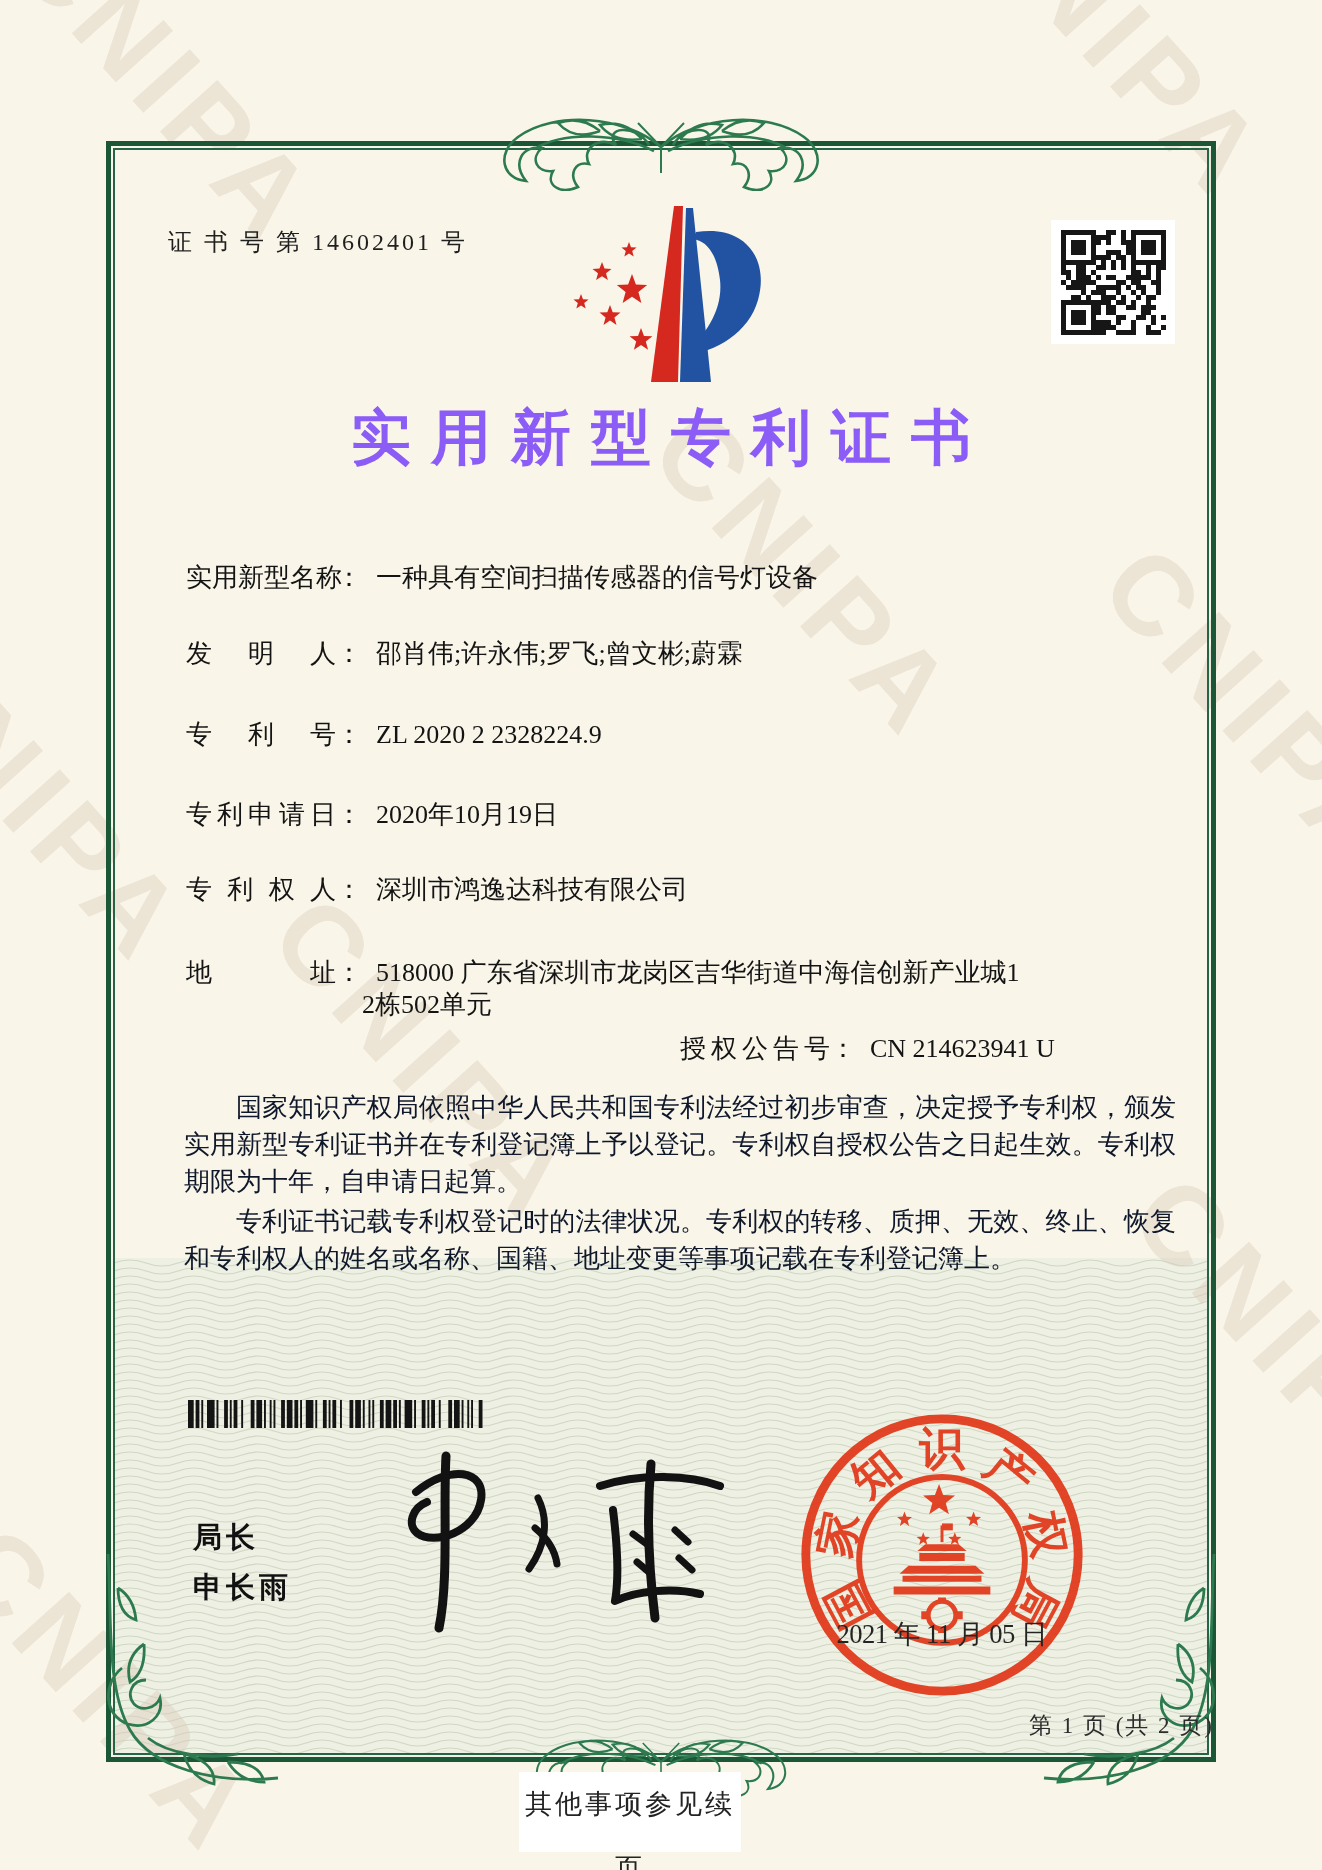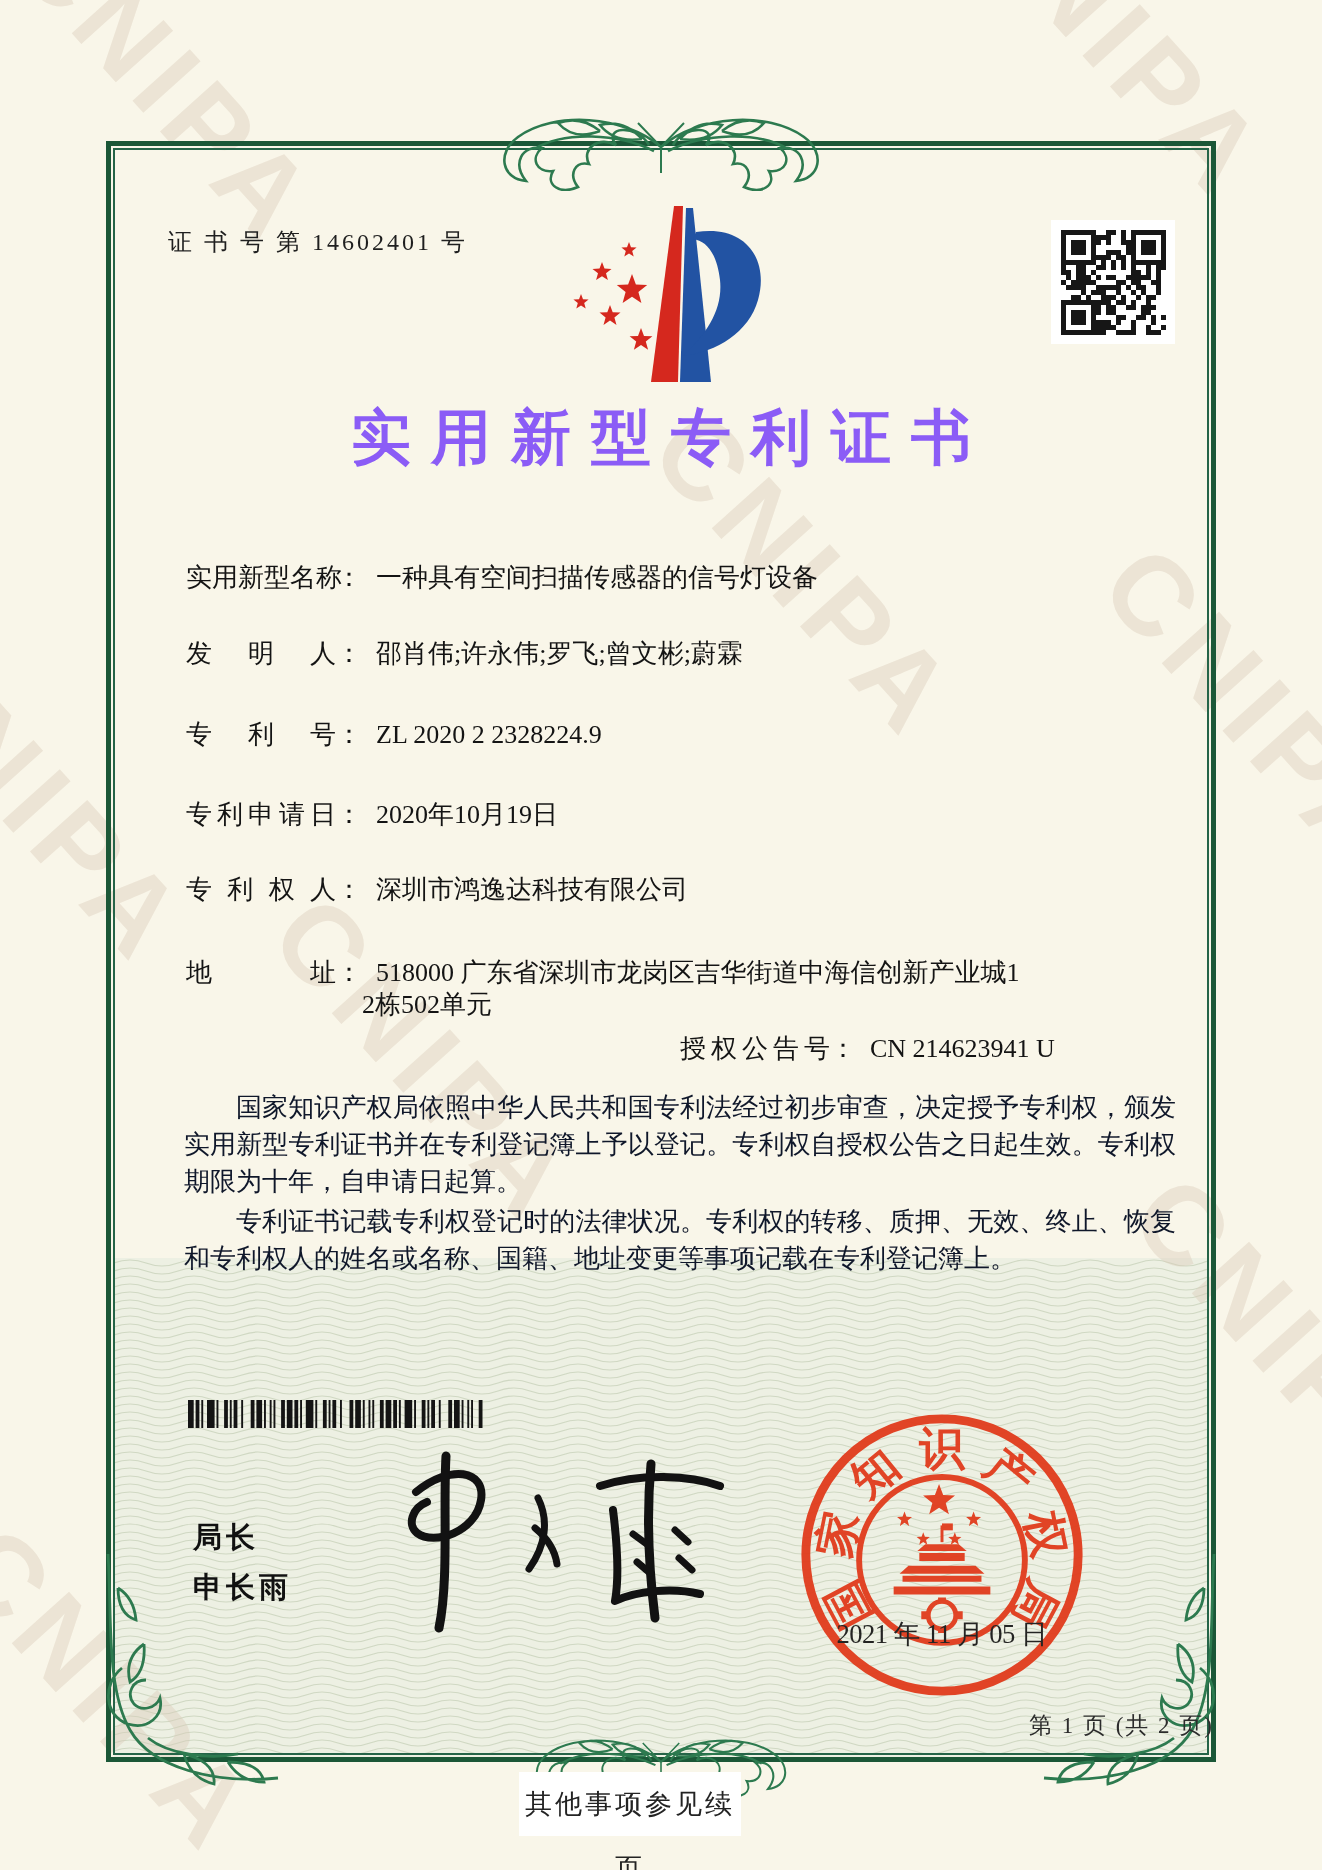--- a/index.html
+++ b/index.html
@@ -29,21 +29,21 @@
   .body-text{position:absolute;left:184px;top:1089px;width:992px;font-size:26px;
              line-height:37px;text-align:justify;color:#0f172a;}
   .body-text p{margin:0;text-indent:2em;}
   .body-text p + p{margin-top:3px;}
   
   .dir{position:absolute;left:193px;font-size:29px;font-weight:700;color:#111;
        font-family:"Liberation Sans","DejaVu Sans",sans-serif;letter-spacing:4px;}
   
   .page-info{position:absolute;left:108px;top:1710px;width:1106px;text-align:right;
              font-size:23px;color:#2c2c2c;letter-spacing:2px;}
-  .cont-note{position:absolute;left:519px;top:1772px;width:222px;height:64px;background:#ffffff;
+  .cont-note{position:absolute;left:519px;top:1772px;width:222px;height:80px;background:#ffffff;
              text-align:center;line-height:64px;font-size:27px;color:#232323;letter-spacing:3px;}
   svg{display:block;}
 </style>
 </head>
 <body>
 
 <div class="page">
 
   <svg id="waves" class="abs" style="left:114px;top:1258px;" width="1094" height="500" viewBox="0 0 1094 500">
       <rect x="0" y="0" width="1094" height="500" fill="#ecefe3" opacity="0.95"></rect>

